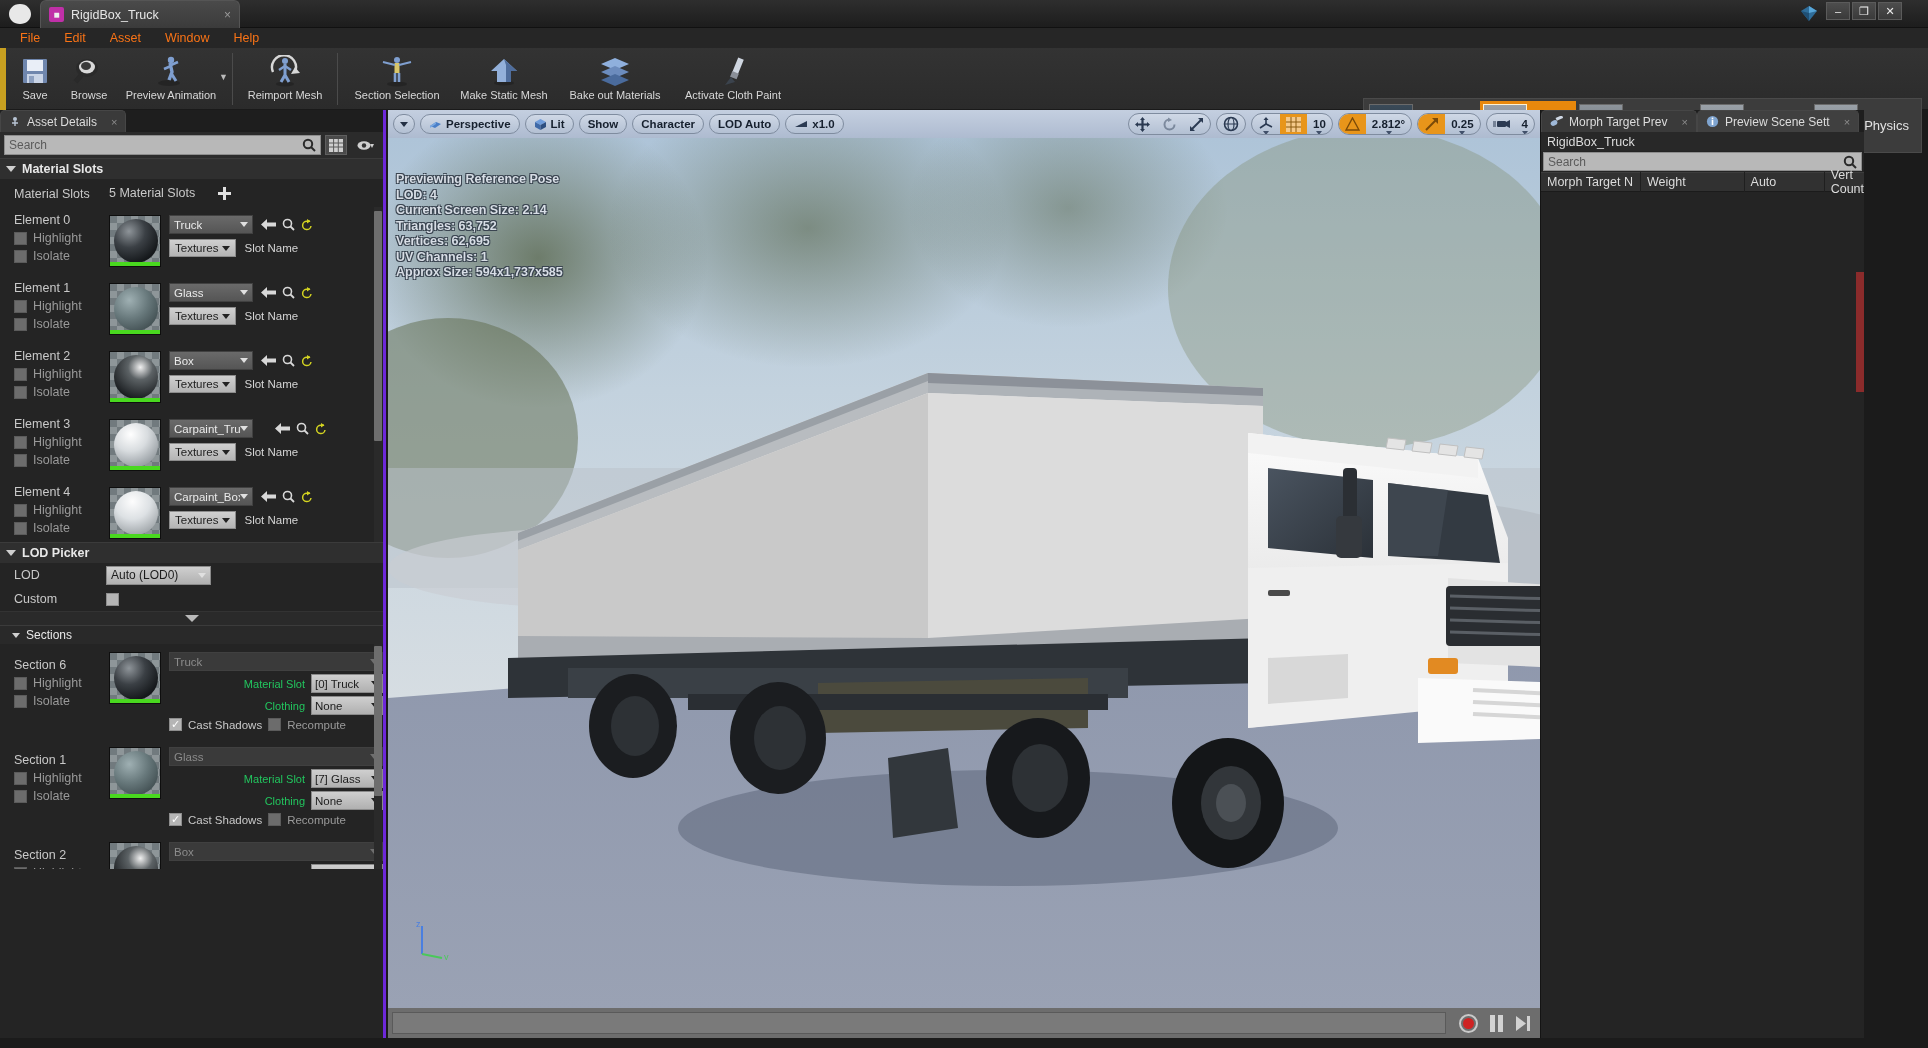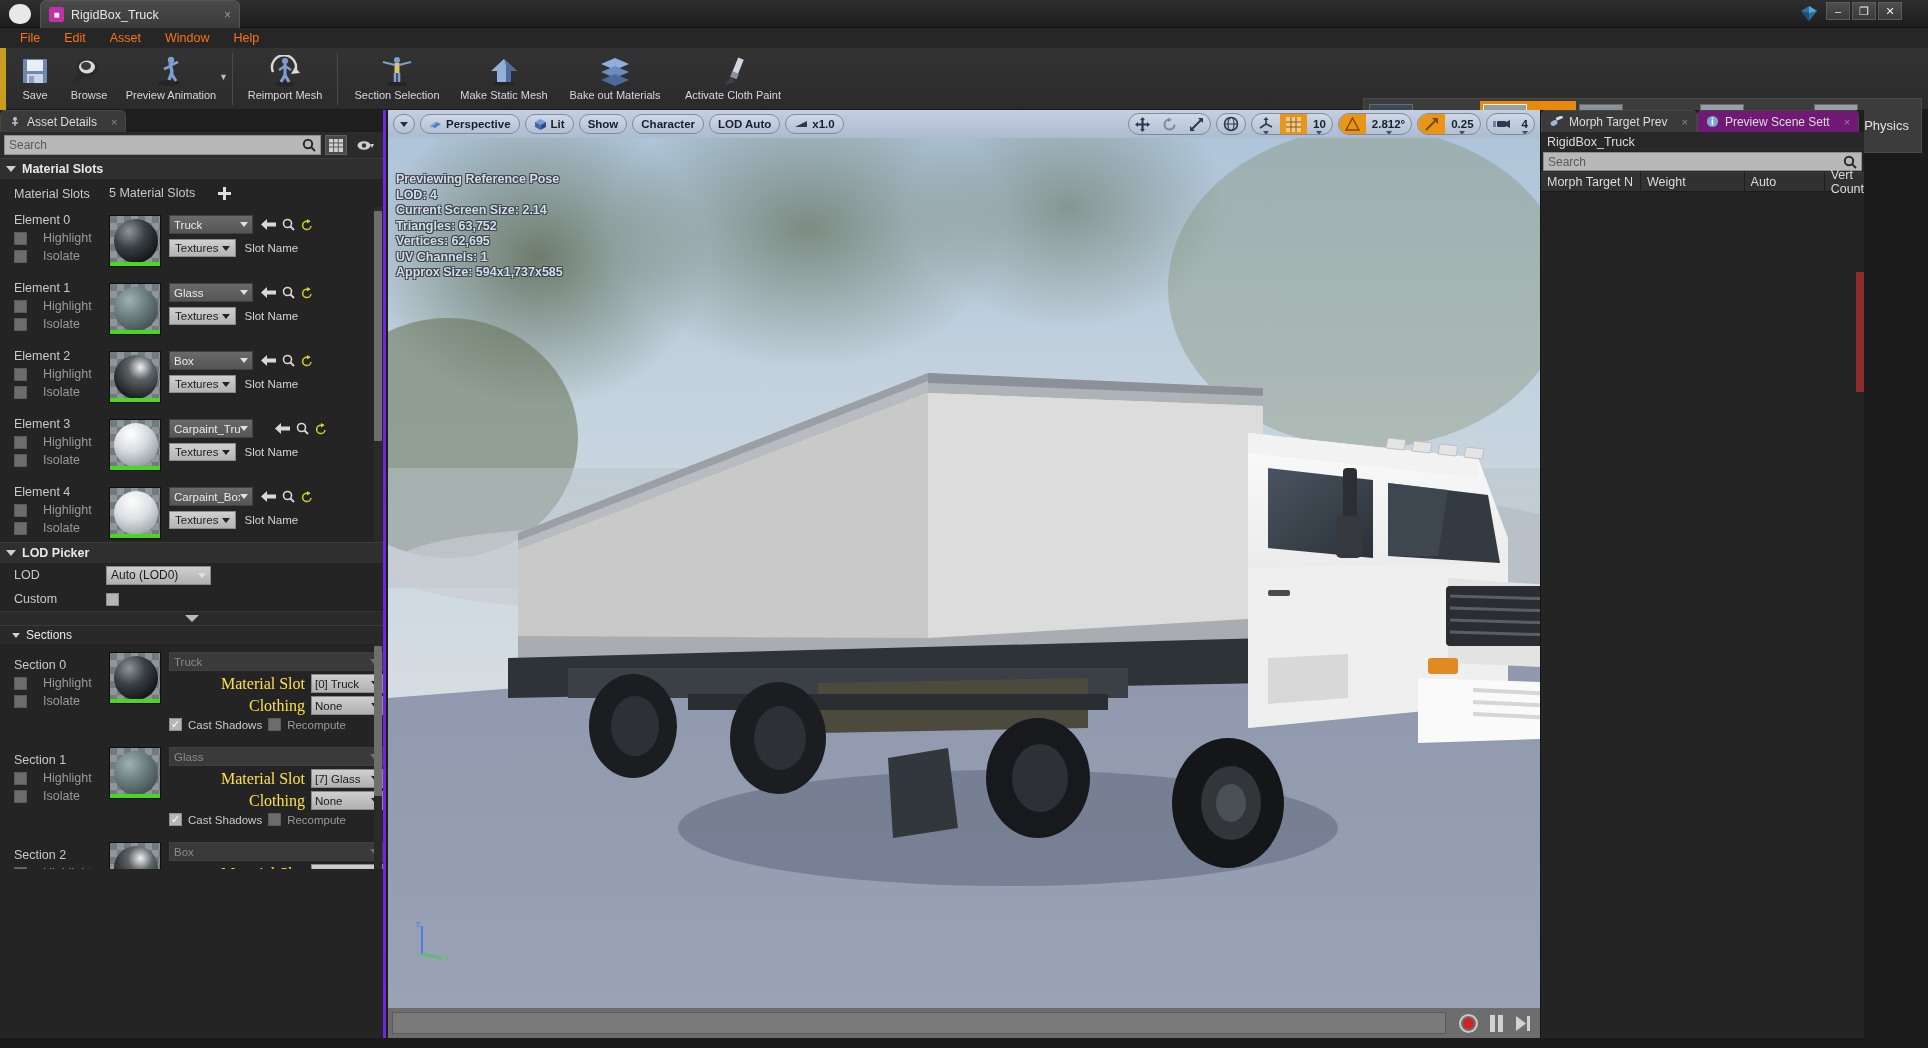--- a/index.html
+++ b/index.html
@@ -83,21 +83,21 @@
   .sect-header .cap { color:#e8e8e8; font-size:12.5px; font-weight:bold; }
   .tri { width:0; height:0; border-left:5px solid transparent; border-right:5px solid transparent;
     border-top:6px solid #cfcfcf; }
 
   .scrollarea { position:relative; overflow:hidden; }
   .row-split { display:flex; }
   .col-left { width:105px; padding:6px 0 6px 14px; }
   .col-right { flex:1; padding:4px 0 4px 4px; }
   .lbl-dim { color:#c9c9c9; font-size:12.5px; }
   .lbl-faint { color:#9a9a9a; font-size:12.5px; }
-  .chk-row { display:flex; align-items:center; gap:16px; margin-top:4px; }
+  .chk-row { display:flex; align-items:center; gap:6px; margin-top:4px; }
   .chkbox { width:13px; height:13px; background:#b5b5b5; border:1px solid #8e8e8e; }
   .chkbox.on { background:#b5b5b5; display:flex; align-items:center; justify-content:center;
      color:#fff; font-size:11px; }
   .chkbox.dis { background:#6c6c6c; border-color:#5b5b5b; }
 
   .matrow { display:flex; gap:8px; padding:4px 0; }
   .mat-thumb { width:52px; height:52px; border:1px solid #0e0e0e; position:relative;
      background:
        repeating-conic-gradient(#8e9699 0% 25%, #717a7e 0% 50%) 0 0/14px 14px; overflow:hidden; }
   .mat-thumb .ball { position:absolute; left:4px; top:3px; width:44px; height:44px;
@@ -121,21 +121,21 @@
   .combo-lg { width:105px; height:19px; background:linear-gradient(#cfcfcf,#b0b0b0);
     border:1px solid #8a8a8a; display:flex; align-items:center; justify-content:space-between;
     padding:0 4px; color:#1c1c1c; font-size:12px; }
   .expand-strip { height:14px; background:#2a2a2a; display:flex; align-items:center;
     justify-content:center; border-top:1px solid #333; }
   .caret-wide { width:0;height:0;border-left:7px solid transparent;border-right:7px solid transparent;
      border-top:7px solid #b9b9b9; }
 
   .sec-field-row { display:flex; align-items:center; justify-content:flex-end; gap:6px;
      margin-bottom:3px; }
-  .sec-field-row .fl { color:#fde047; font-size:16px;font-family:Liberation Serif, serif; }
+  .sec-field-row .fl { color:#22c55e; font-size:11px; }
   .combo-sec { width:72px; height:19px; background:linear-gradient(#cfcfcf,#b0b0b0);
     border:1px solid #8a8a8a; display:flex; align-items:center; justify-content:space-between;
     padding:0 3px; color:#1c1c1c; font-size:11.5px; }
   .combo-ghost { height:19px; background:#3a3a3a; border:1px solid #404040;
      display:flex; align-items:center; justify-content:space-between; padding:0 4px;
      color:#8b8b8b; font-size:11.5px; margin-bottom:3px;}
 
   .scrollbar-v { position:absolute; right:1px; width:8px; background:#2a2a2a; }
   .scrollbar-v .thumb2 { position:absolute; left:0; width:8px; background:#6e6e6e; border-radius:1px;}
 
@@ -777,21 +777,21 @@
 
   <div class="sect-header" style="background:#292929;height:19px;padding-left:12px">
     <span class="tri" style="border-top-width:5px;border-left-width:4px;border-right-width:4px"></span>
     <span class="cap" style="font-weight:normal;font-size:12px">Sections</span>
   </div>
 
   <div class="scrollarea" style="height:225px">
     <div id="sec-list">
         <div class="row-split">
     <div class="col-left" style="padding-top:14px">
-      <div class="lbl-dim">Section 0</div>
+      <div class="lbl-dim">Section 6</div>
       <div class="chk-row">
         <span class="chkbox dis"></span>
         <span class="lbl-faint">Highlight</span>
       </div>
       <div class="chk-row">
         <span class="chkbox dis"></span>
         <span class="lbl-faint">Isolate</span>
       </div>
     </div>
     <div class="col-right">
@@ -1216,21 +1216,21 @@
     <div class="panel-tab">
       <span>
         <svg width="13" height="12" viewBox="0 0 13 12">
           <ellipse cx="4" cy="7" rx="3.5" ry="2.6" fill="#9fb8d8" transform="rotate(-25 4 7)"></ellipse>
           <rect x="6" y="2" width="7" height="3" transform="rotate(-25 6 3)" fill="#cfd8e4"></rect>
         </svg>
       </span>
       <span class="lb">Morph Target Prev</span>
       <span class="x">×</span>
     </div>
-    <div class="panel-tab" style="background:#701a75">
+    <div class="panel-tab" style="background:#404040">
       <span>
         <svg width="13" height="13" viewBox="0 0 13 13">
           <circle cx="6.5" cy="6.5" r="5.6" fill="#7fa4cf"></circle>
           <rect x="5.7" y="5" width="1.6" height="5" fill="#fff"></rect>
           <rect x="5.7" y="2.6" width="1.6" height="1.7" fill="#fff"></rect>
         </svg>
       </span>
       <span class="lb">Preview Scene Sett</span>
       <span class="x">×</span>
     </div>

